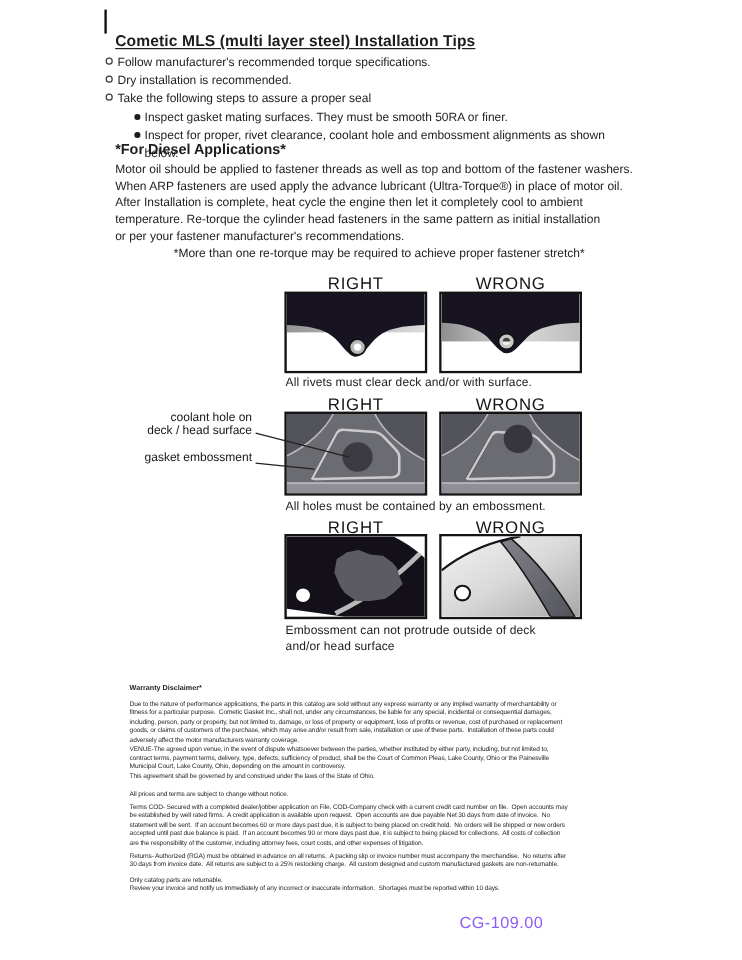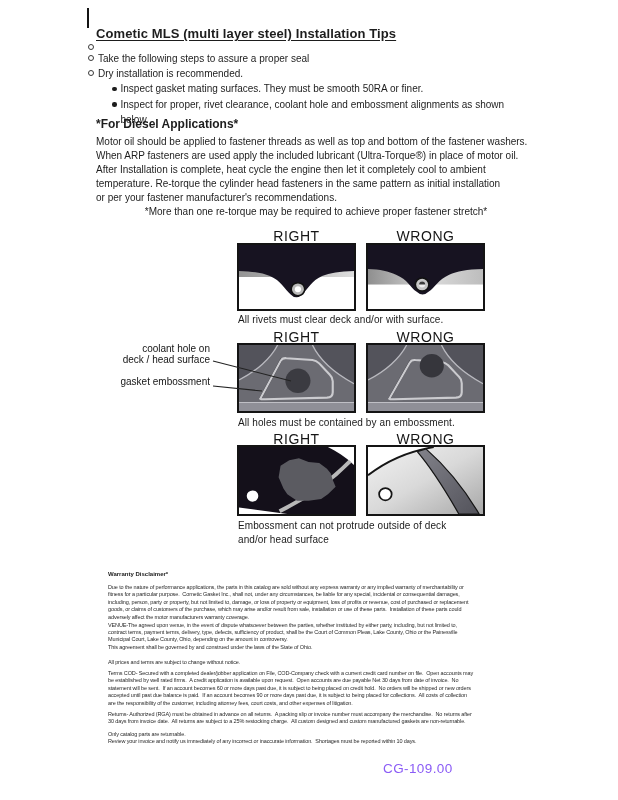--- a/index.html
+++ b/index.html
@@ -30,42 +30,43 @@
 
 <div class="page">
 
   <div class="abs tick" style="left:87px;top:8px;"></div>
 
   <div class="abs title" style="left:96px;top:26px;">Cometic MLS (multi layer steel) Installation Tips</div>
 
   <div class="abs bullets">
     <div class="brow">
         <span class="m1"></span>
+        <span>Follow manufacturer's recommended torque specifications.</span>
+      </div>
+    <div class="brow">
+        <span class="m1"></span>
+        <span>Dry installation is recommended.</span>
       </div>
     <div class="brow">
         <span class="m1"></span>
         <span>Take the following steps to assure a proper seal</span>
       </div>
-    <div class="brow">
-        <span class="m1"></span>
-        <span>Dry installation is recommended.</span>
-      </div>
     <div class="brow ind">
         <span class="m2"></span>
         <span>Inspect gasket mating surfaces.  They must be smooth 50RA or finer.</span>
       </div>
     <div class="brow ind">
         <span class="m2"></span>
         <span>Inspect for proper, rivet clearance, coolant hole and embossment alignments as shown below.</span>
       </div>
   </div>
 
   <div class="abs dheading" style="left:96px;top:117px;">*For Diesel Applications*</div>
   <div class="abs para" style="left:96px;top:135px;width:440px;">Motor oil should be applied to fastener threads as well as top and bottom of the fastener washers.
-When ARP fasteners are used apply the included lubricant (Ultra-Torque®) in place of motor oil.</div>
+When ARP fasteners are used apply the advance lubricant (Ultra-Torque®) in place of motor oil.</div>
   <div class="abs para" style="left:96px;top:163px;width:440px;">After Installation is complete, heat cycle the engine then let it completely cool to ambient
 temperature. Re-torque the cylinder head fasteners in the same pattern as initial installation
 or per your fastener manufacturer's recommendations.</div>
   <div class="abs para" style="left:96px;top:205px;width:440px;text-align:center;">*More than one re-torque may be required to achieve proper fastener stretch*</div>
 
   <div class="abs figlabel" style="left:237px;top:228px;">RIGHT</div>
   <div class="abs figlabel" style="left:366px;top:228px;">WRONG</div>
 
   <div class="abs figbox" style="left:237px;top:243px;height:68px;">
     <svg viewBox="0 0 119 68" preserveAspectRatio="none">

